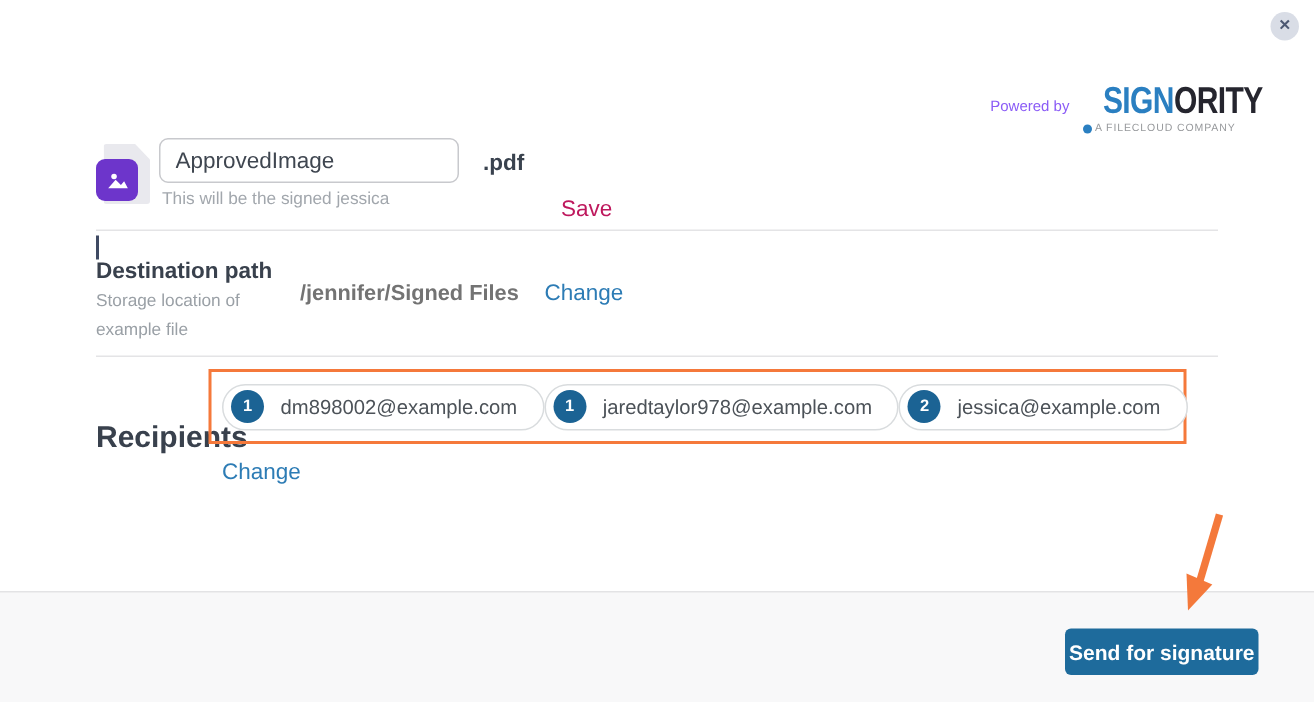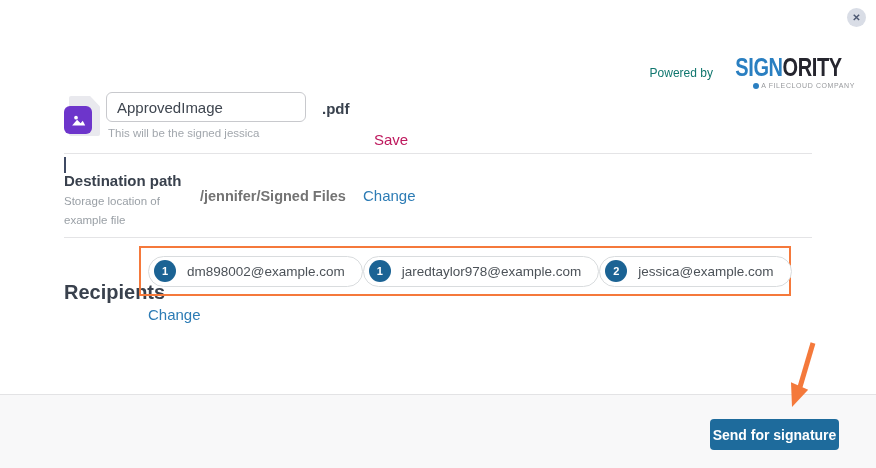--- a/index.html
+++ b/index.html
@@ -9,22 +9,22 @@
   
   .header { position:absolute; top:0; left:0; width:876px; height:34px; background:#545f7a;
             display:flex; align-items:center; padding:0 22px; }
   .header-title { color:#ffffff; font-size:14.5px; font-weight:700; letter-spacing:.2px; }
   .close-btn { position:absolute; right:10px; top:8px; width:19px; height:19px; border-radius:50%;
                background:#d9dde6; display:flex; align-items:center; justify-content:center; cursor:pointer; }
   .close-btn span { color:#4c5872; font-size:10px; font-weight:700; line-height:1; }
 
   
   .branding { position:absolute; top:55px; right:21px; display:flex; align-items:flex-start; gap:9px; }
-  .powered-by { font-size:12px; color:#0f766e; margin-top:11px; }
-  .logo-wrap { display:flex; flex-direction:column; align-items:flex-end; }
+  .powered-by { font-size:10px; color:#8b5cf6; margin-top:11px; }
+  .logo-wrap { display:flex; flex-direction:column; align-items:flex-start; }
   .logo-text { font-size:25px; font-weight:700; line-height:1; letter-spacing:-.5px;
                transform:scaleX(.8); transform-origin:center; white-space:nowrap; }
   .logo-blue { color:#2a7fc1; }
   .logo-dark { color:#25252e; }
   .logo-tagline { margin-top:2px; font-size:7px; letter-spacing:.6px; color:#97999c;
                   display:flex; align-items:center; gap:2px; white-space:nowrap; }
   .fc-dot { width:6px; height:6px; border-radius:50%; background:#2a7fc1; display:inline-block; }
 
   
   .file-icon-wrap { position:absolute; left:64px; top:96px; width:36px; height:40px; }

